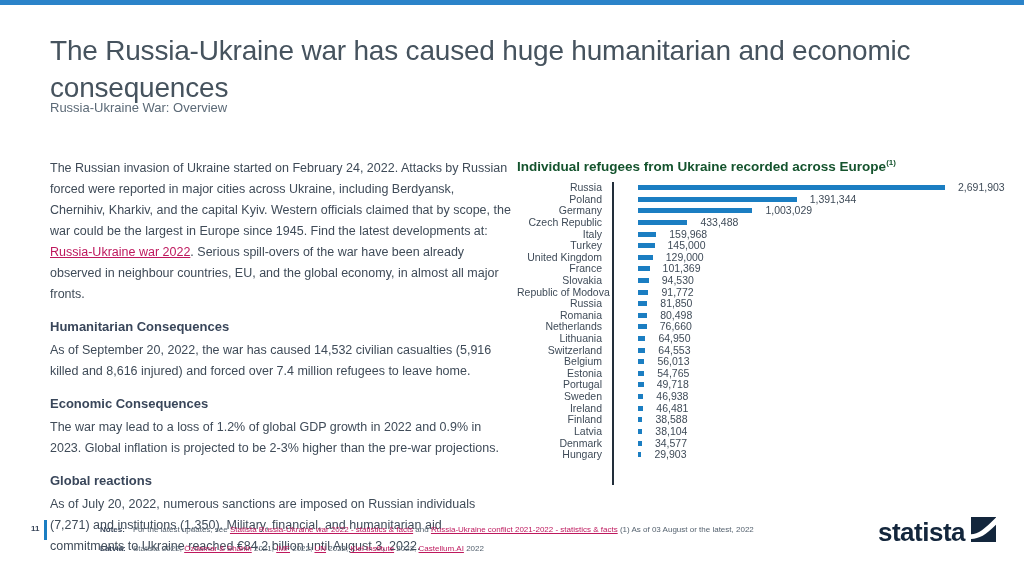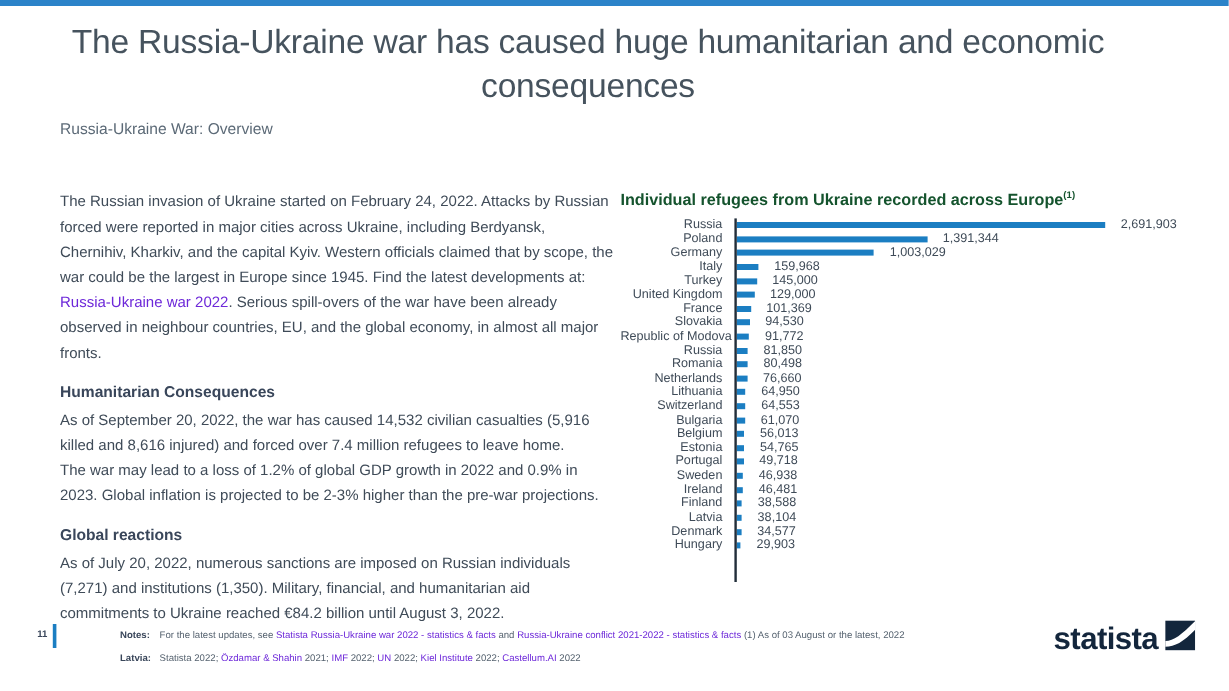--- a/index.html
+++ b/index.html
@@ -5,54 +5,53 @@
   * { margin:0; padding:0; box-sizing:border-box; }
   html,body { width:1024px; height:576px; overflow:hidden; }
   body {
     font-family:"Liberation Sans","DejaVu Sans",sans-serif;
     background:#ffffff; color:#3f4b58; position:relative;
   }
   .topbar { position:absolute; left:0; top:0; width:1024px; height:5px; background:#2b83c9; }
 
   
   .page-title {
-    position:absolute; left:50px; top:16px; width:880px;
+    position:absolute; left:50px; top:32px; width:880px;
     font-size:28px; line-height:37px; font-weight:400; color:#46535e;
     letter-spacing:-0.2px;
-    text-align:center;
   }
   .page-subtitle {
     position:absolute; left:50px; top:100px;
     font-size:13px; color:#5c6a77;
   }
 
   
   .article {
     position:absolute; left:50px; top:158px; width:462px;
     font-size:12.5px; line-height:21px; color:#3f4b58;
   }
   .article p { margin-bottom:0; }
   .article .heading {
     font-weight:700; font-size:13px; color:#39465a;
     margin-top:11px; margin-bottom:3px;
   }
-  .link { color:#6d28d9; cursor:pointer; }
+  .link { color:#be185d; text-decoration:underline; cursor:pointer; }
 
   
   .chart { position:absolute; left:517px; top:158px; width:500px; }
   .chart-title { font-size:13.5px; font-weight:700; color:#14532d; }
   .chart-title sup { font-size:8px; }
   .chart-body { position:relative; margin-top:8px; }
   .axis-line { position:absolute; left:95px; top:0; width:2px; height:303px; background:#222e3a; }
   .chart-row { display:flex; align-items:flex-end; height:11.62px; }
   .chart-row .cat {
     width:93px; text-align:right; padding-right:8px;
     font-size:10.5px; line-height:11px; color:#3f4b58; white-space:nowrap;
   }
-  .chart-row .bar-wrap { margin-left:4px; display:flex; align-items:center; }
+  .chart-row .bar-wrap { margin-left:4px; display:flex; align-items:center;padding-left:24px; }
   .chart-row .bar { height:5px; background:#1b7ec2; }
   .chart-row .val { margin-left:13px; font-size:10.5px; line-height:11px; color:#3f4b58; white-space:nowrap; }
 
   
   .page-num { position:absolute; left:31px; top:524px; font-size:8px; font-weight:700; color:#39465a;text-align:center; }
   .footer-bar { position:absolute; left:44px; top:520px; width:3px; height:20px; background:#1b7ec2; }
   .footer-line { position:absolute; left:53px; font-size:8px; color:#55626f; white-space:nowrap;padding-left:47px; }
   .footer-line .flabel { display:inline-block; width:33px; font-weight:700; color:#39465a; }
   .footer-notes { top:525px; }
   .footer-sources { top:544px; }
@@ -68,20 +67,21 @@
 
 <div class="topbar"></div>
 
 <h1 class="page-title">The Russia-Ukraine war has caused huge humanitarian and economic consequences</h1>
 <div class="page-subtitle">Russia-Ukraine War: Overview</div>
 
 <div class="article">
   <p><span>The Russian invasion of Ukraine started on February 24, 2022. Attacks by Russian forced were reported in major cities across Ukraine, including Berdyansk, Chernihiv, Kharkiv, and the capital Kyiv. Western officials claimed that by scope, the war could be the largest in Europe since 1945. Find the latest developments at: </span><span class="link">Russia-Ukraine war 2022</span><span>. Serious spill-overs of the war have been already observed in neighbour countries, EU, and the global economy, in almost all major fronts.</span></p>
   <div class="heading">Humanitarian Consequences</div>
   <p>As of September 20, 2022, the war has caused 14,532 civilian casualties (5,916 killed and 8,616 injured) and forced over 7.4 million refugees to leave home.</p>
+  <div class="heading">Economic Consequences</div>
   <p>The war may lead to a loss of 1.2% of global GDP growth in 2022 and 0.9% in 2023. Global inflation is projected to be 2-3% higher than the pre-war projections.</p>
   <div class="heading">Global reactions</div>
   <p>As of July 20, 2022, numerous sanctions are imposed on Russian individuals (7,271) and institutions (1,350). Military, financial, and humanitarian aid commitments to Ukraine reached €84.2 billion until August 3, 2022.</p>
 </div>
 
 <div class="chart">
   <div class="chart-title"><span>Individual refugees from Ukraine recorded across Europe</span><sup>(1)</sup></div>
   <div class="chart-body">
     <div class="axis-line"></div>
     <div id="chart-rows">
@@ -100,20 +100,27 @@
           </div>
         </div>
         <div class="chart-row">
           <div class="cat">Germany</div>
           <div class="bar-wrap">
             <div class="bar" style="width: 114.391px; background: rgb(27, 126, 194);"></div>
             <div class="val">1,003,029</div>
           </div>
         </div>
         <div class="chart-row">
+          <div class="cat">Czech Republic</div>
+          <div class="bar-wrap">
+            <div class="bar" style="width: 49.4374px; background: rgb(27, 126, 194);"></div>
+            <div class="val">433,488</div>
+          </div>
+        </div>
+        <div class="chart-row">
           <div class="cat">Italy</div>
           <div class="bar-wrap">
             <div class="bar" style="width: 18.2437px; background: rgb(27, 126, 194);"></div>
             <div class="val">159,968</div>
           </div>
         </div>
         <div class="chart-row">
           <div class="cat">Turkey</div>
           <div class="bar-wrap">
             <div class="bar" style="width: 16.5366px; background: rgb(27, 126, 194);"></div>
@@ -174,27 +181,20 @@
           <div class="bar-wrap">
             <div class="bar" style="width: 7.40727px; background: rgb(27, 126, 194);"></div>
             <div class="val">64,950</div>
           </div>
         </div>
         <div class="chart-row">
           <div class="cat">Switzerland</div>
           <div class="bar-wrap">
             <div class="bar" style="width: 7.36199px; background: rgb(27, 126, 194);"></div>
             <div class="val">64,553</div>
-          </div>
-        </div>
-        <div class="chart-row">
-          <div class="cat">Bulgaria</div>
-          <div class="bar-wrap">
-            <div class="bar" style="width: 6.96477px; background: rgb(27, 126, 194);"></div>
-            <div class="val">61,070</div>
           </div>
         </div>
         <div class="chart-row">
           <div class="cat">Belgium</div>
           <div class="bar-wrap">
             <div class="bar" style="width: 6.38804px; background: rgb(27, 126, 194);"></div>
             <div class="val">56,013</div>
           </div>
         </div>
         <div class="chart-row">

